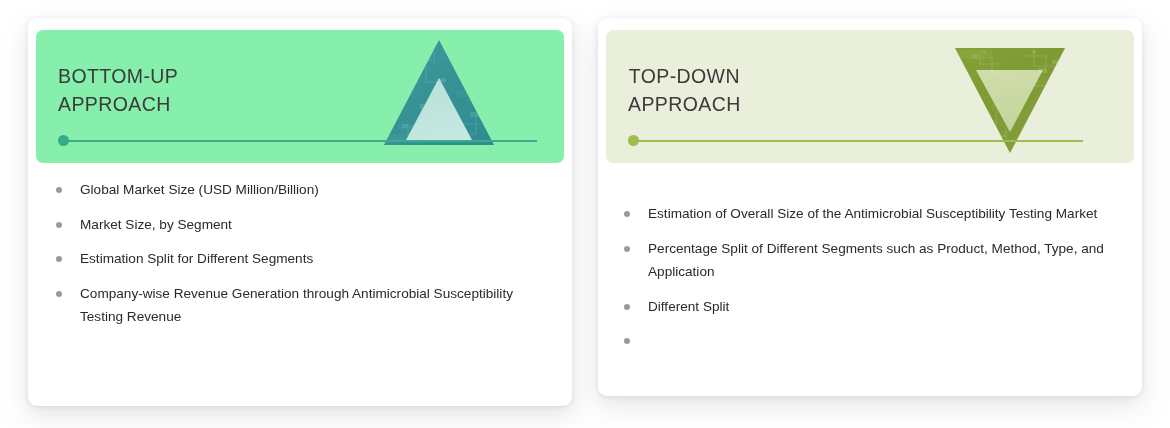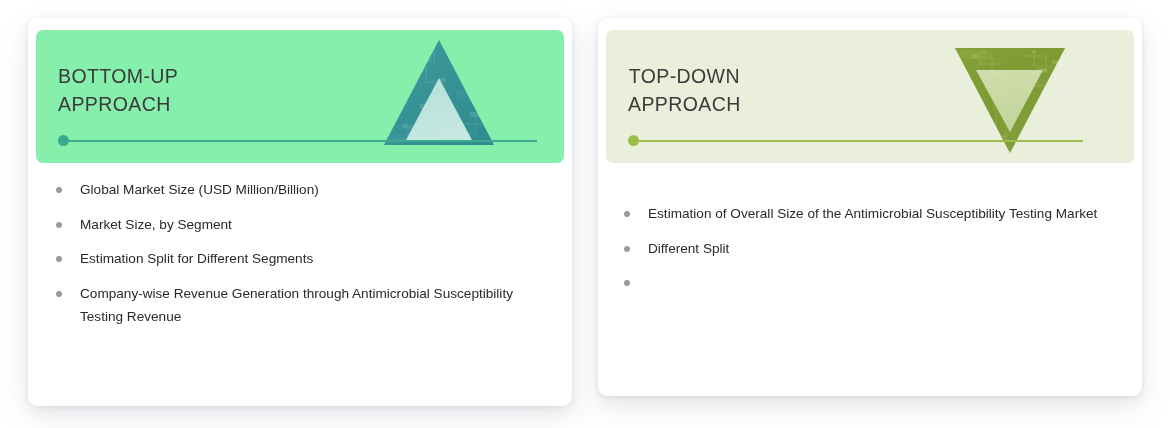--- a/index.html
+++ b/index.html
@@ -289,20 +289,24 @@
       <div class="rule-dot"></div>
     </div>
 
     <ul class="bullets">
       <li>
         <span class="bullet-dot"></span>
         <span>Estimation of Overall Size of the Antimicrobial Susceptibility Testing Market</span>
       </li>
       <li>
         <span class="bullet-dot"></span>
+        <span>Percentage Split of Different Segments such as Product, Method, Type, and Application</span>
+      </li>
+      <li>
+        <span class="bullet-dot"></span>
         <span>Different Split</span>
       </li>
       <li>
         <span class="bullet-dot"></span>
       </li>
     </ul>
   </div>
 
 </div>
 

